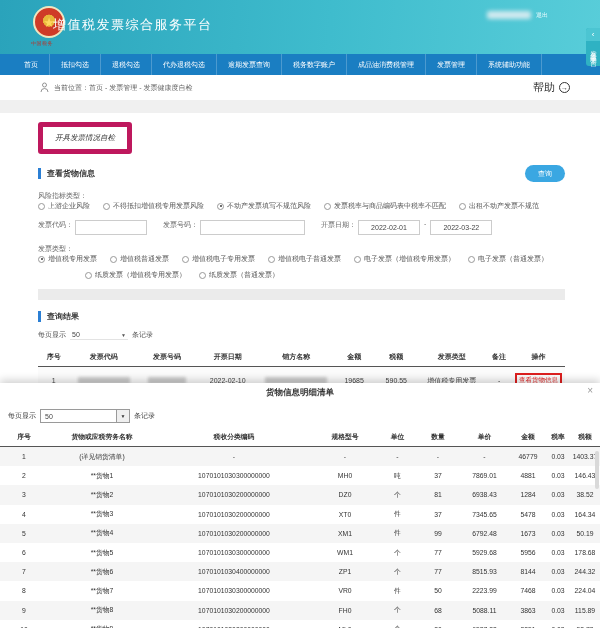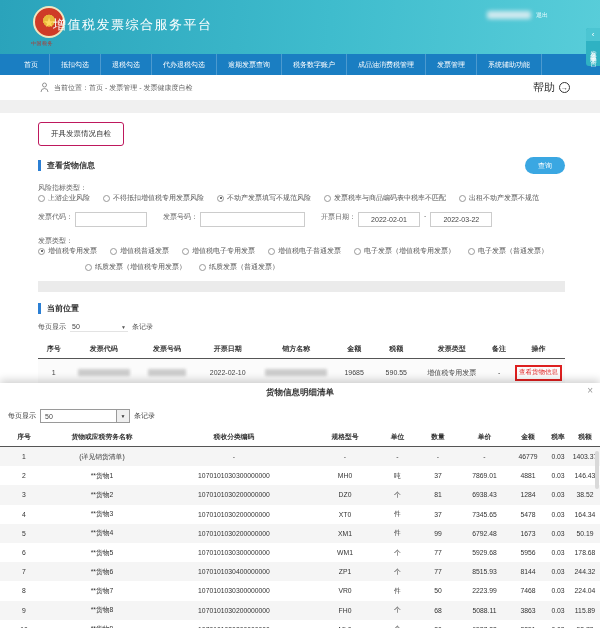--- a/index.html
+++ b/index.html
@@ -33,21 +33,21 @@
   .crumb-right { margin-left:auto; display:flex; align-items:center; gap:4px; }
   .help-label { font-size:11px; color:#333; }
   .help-arrow { width:11px; height:11px; border:1px solid #333; border-radius:50%; font-size:7px;
     line-height:10px; text-align:center; color:#333; }
   .band { height:13px; background:#f0f0f0; }
 
   
   .main { background:#fff; padding:9px 35px 10px 38px; }
   .btn-row { display:flex; gap:10px; }
   .btn { font-size:7.5px; padding:6px 12px; border-radius:3px; cursor:pointer; }
-  .btn-outline { background:#fff; border:1px solid #be185d; color:#333; }
+  .btn-outline { background:#fff; border:5px solid #be185d; color:#333;font-style:italic; }
   .btn-primary { background:#3aa7e2; border:1px solid #3aa7e2; color:#fff; }
 
   .sec-head { margin-top:11px; display:flex; align-items:center; justify-content:space-between; }
   .sec-title { border-left:3px solid #2b7fd4; padding-left:6px; font-size:8px; font-weight:bold; color:#333; }
   .pill { background:#3aa7e2; color:#fff; border:none; border-radius:9px; font-size:7px; padding:3.5px 13px; cursor:pointer; }
 
   .filter-row { margin-top:9px; display:flex; align-items:flex-start; flex-wrap:wrap; font-size:7px; color:#555; }
   .f-label { color:#666; margin-right:2px; white-space:nowrap; }
   .radio { display:inline-flex; align-items:center; margin-right:13px; cursor:pointer; white-space:nowrap; }
   .rb { width:7px; height:7px; border:1px solid #999; border-radius:50%; margin-right:3px; position:relative;
@@ -221,21 +221,21 @@
             <span class="rl">纸质发票（增值税专用发票）</span>
           </label><label class="radio">
             <span class="rb"></span>
             <span class="rl">纸质发票（普通发票）</span>
           </label></span>
     </div>
 
     <div class="divider"></div>
 
     <div class="sec-head">
-      <div class="sec-title">当前位置</div>
+      <div class="sec-title">查询结果</div>
     </div>
 
     <div class="pp-row">
       <span>每页显示</span>
       <span class="pp-plain">
         <span>50</span>
         <span class="caret">▼</span>
       </span>
       <span>条记录</span>
     </div>

